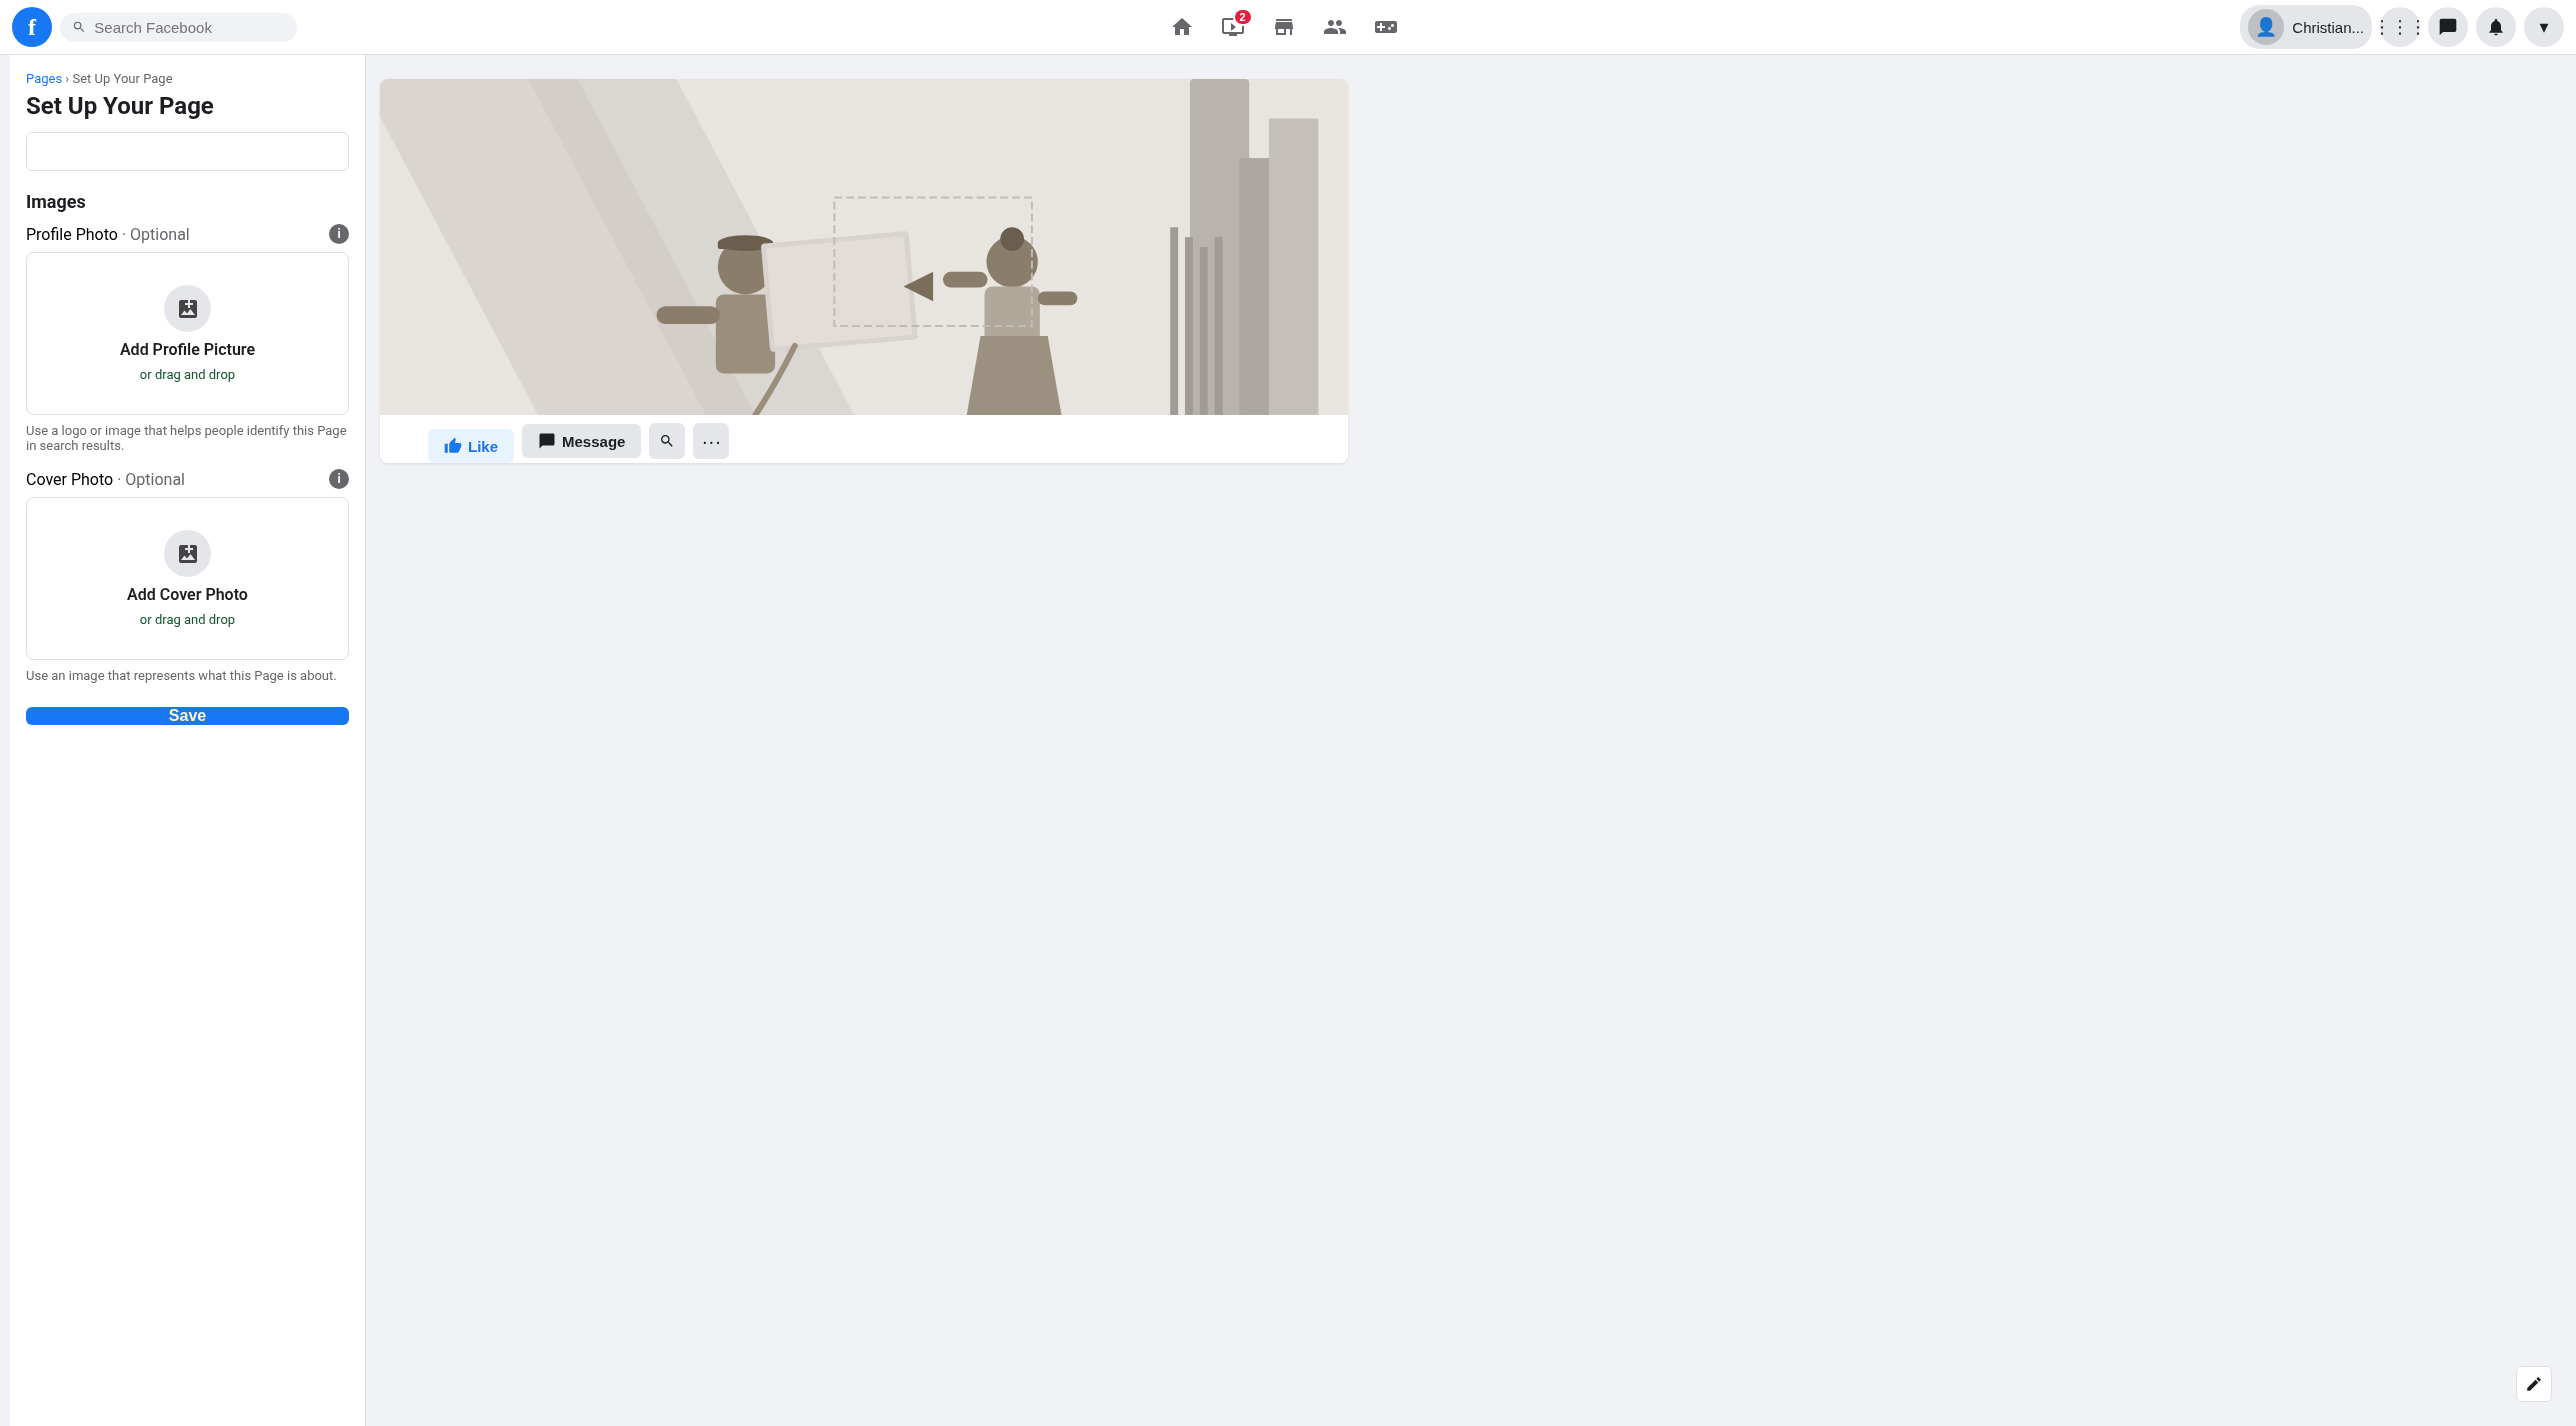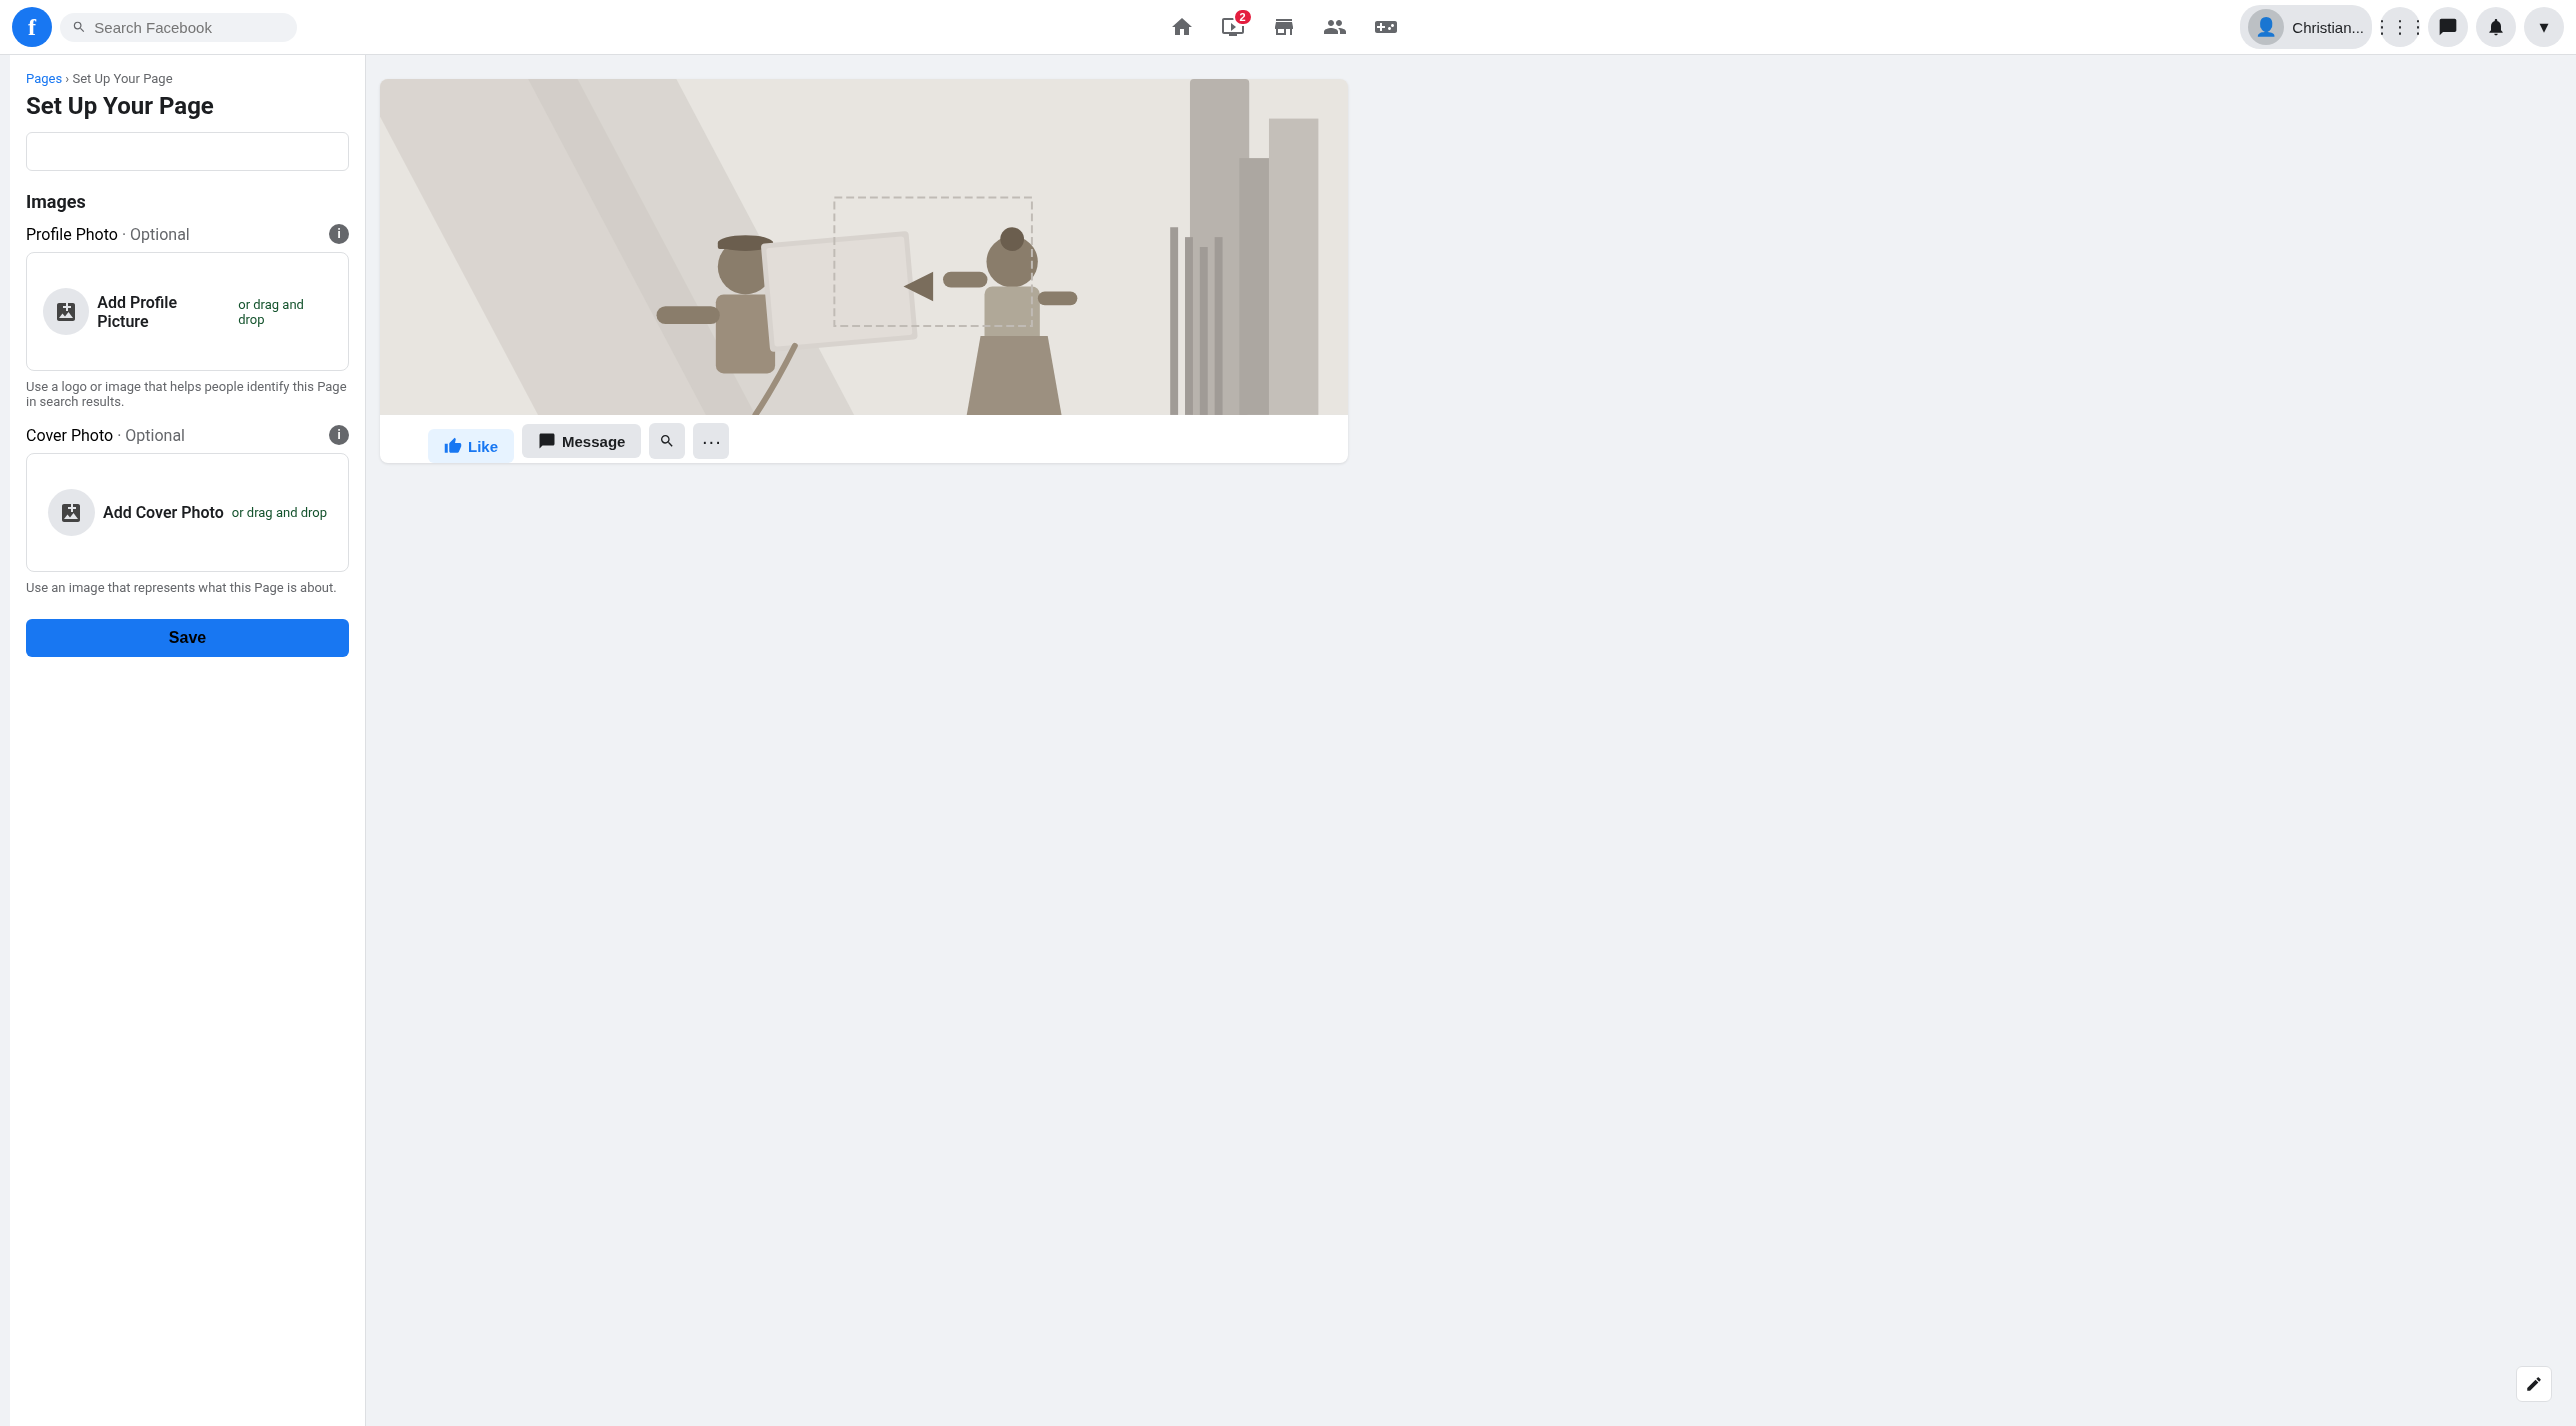--- a/index.html
+++ b/index.html
@@ -72,35 +72,35 @@
     .subsection { margin-bottom: 16px; }
     .subsection-header { display: flex; align-items: center; justify-content: space-between; margin-bottom: 8px; }
     .info-icon {
       width: 20px; height: 20px; border-radius: 50%; background: #65676b;
       color: #fff; font-size: 12px; font-weight: bold; display: flex;
       align-items: center; justify-content: center; cursor: pointer;
     }
 
     .upload-box {
       border: 1px solid #dddfe2; border-radius: 8px; padding: 32px 16px;
-      display: flex; align-items: center; justify-content: center;
+      display: flex; flex-direction: column; align-items: center; justify-content: center;
       gap: 8px; cursor: pointer; background: #fff; min-height: 119px;
     }
     .upload-icon-circle {
       width: 47px; height: 47px; border-radius: 50%; background: #e4e6ea;
       display: flex; align-items: center; justify-content: center; font-size: 22px; color: #444;
     }
     .upload-title { font-size: 16px; font-weight: 600; color: #1c1e21; }
     .upload-subtitle { font-size: 13px; color: #14532d; }
 
     .hint-text { font-size: 13px; color: #65676b; margin-top: 8px; margin-bottom: 16px; }
 
     .save-btn {
-      width: 100%; padding: 10px; border: none; border-radius: 6px;
-      background: #1877f2; color: #000000; font-size: 16px; font-weight: 600;
+      width: 100%; border: none; border-radius: 6px;
+      background: #1877f2; color: #fef9c3; font-size: 16px; font-weight: 600;
       cursor: pointer; margin-top: 8px;
     }
 
     
     .content-area { margin-left: 356px; flex: 1; padding: 24px; }
 
     .preview-card {
       background: #fff; border-radius: 8px; overflow: hidden;
       box-shadow: 0 1px 3px rgba(0,0,0,0.1); max-width: 968px;
     }

